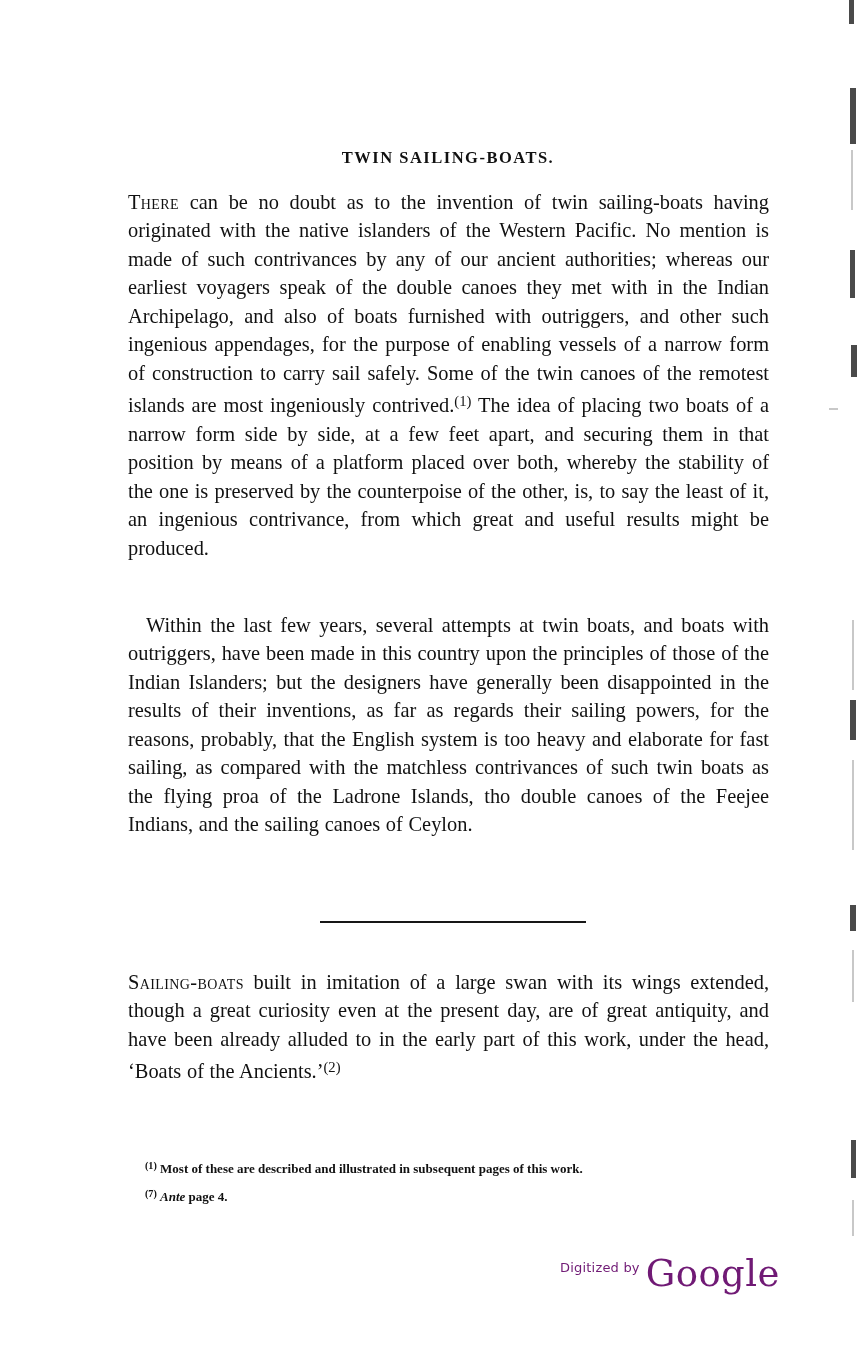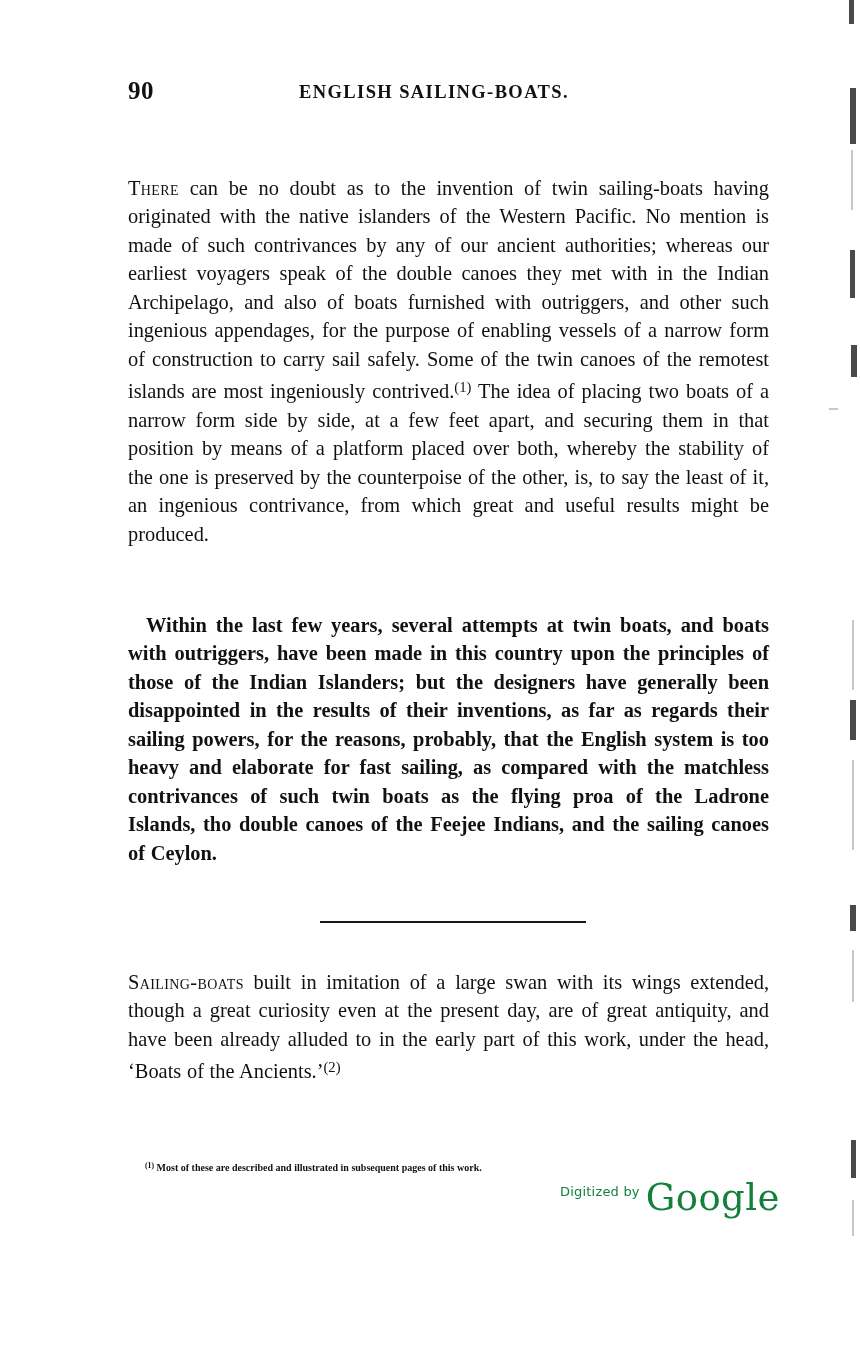--- a/index.html
+++ b/index.html
@@ -84,22 +84,22 @@
     left: 128px;
     width: 641px;
     font-size: 20.4px;
     line-height: 28.45px;
     text-align: justify;
     text-align-last: left;
     word-spacing: 0.6px;
     -webkit-hyphens: none;
     hyphens: none;
   }
-  #para-twin-1 { top: 174px; }
-  #para-twin-2 { top: 611px; font-weight: bold; }
+  #para-twin-1 { top: 188px; }
+  #para-twin-2 { top: 611px; }
   #para-swan-1 { top: 968px; }
 
   .indent { display: inline-block; width: 18px; }
 
   .smallcaps {
     font-variant: small-caps;
     letter-spacing: 0.4px;
   }
 
   .fnref {
@@ -117,43 +117,43 @@
     height: 2px;
     background: #171717;
   }
 
   
   #footnotes {
     position: absolute;
     left: 128px;
     top: 1155px;
     width: 641px;
-    font-size: 10px;
+    font-size: 13px;
     line-height: 22px;
     text-align: justify;
     text-align-last: left;
     font-weight: 600;
   }
   .footnote { margin: 0; }
   #footnote-2 { margin-top: 3px; }
   .fn-indent { display: inline-block; width: 17px; }
   .fn-mark {
     font-size: 0.78em;
     vertical-align: 0.35em;
   }
   .ital { font-style: italic; }
 
   
   #watermark {
     position: absolute;
     left: 560px;
-    top: 1176px;
+    top: 1252px;
     width: 230px;
     height: 50px;
-    color: #15803d;
+    color: #701a75;
     white-space: nowrap;
   }
   #watermark-prefix {
     font-family: "DejaVu Sans", sans-serif;
     font-size: 13px;
     letter-spacing: 0.2px;
     vertical-align: 14px;
   }
   #watermark-brand {
     font-family: "DejaVu Serif", serif;
@@ -174,34 +174,32 @@
   <div class="scan-edge" style="left:851px; top:345px; width:6px; height:32px;"></div>
   <div class="scan-speck" style="left:829px; top:408px; width:9px; height:2px;"></div>
   <div class="scan-speck" style="left:852px; top:620px; width:2px; height:70px;"></div>
   <div class="scan-edge" style="left:850px; top:700px; width:6px; height:40px;"></div>
   <div class="scan-speck" style="left:852px; top:760px; width:2px; height:90px;"></div>
   <div class="scan-edge" style="left:850px; top:905px; width:6px; height:26px;"></div>
   <div class="scan-speck" style="left:852px; top:950px; width:2px; height:52px;"></div>
   <div class="scan-edge" style="left:851px; top:1140px; width:5px; height:38px;"></div>
   <div class="scan-speck" style="left:852px; top:1200px; width:2px; height:36px;"></div>
 
-  <div id="head-row">
-    <div id="folio">90</div>
-    <div id="running-head">ENGLISH SAILING-BOATS.</div>
-  </div>
-
+
+  <div class="section-heading" id="heading-twin">TWIN SAILING-BOATS.</div>
 
   <div class="bodytext" id="para-twin-1"><span class="smallcaps">There</span><span> can be no doubt as to the invention of twin sailing-boats having originated with the native islanders of the Western Pacific. No mention is made of such contrivances by any of our ancient authorities; whereas our earliest voyagers speak of the double canoes they met with in the Indian Archipelago, and also of boats furnished with outriggers, and other such ingenious appendages, for the purpose of enabling vessels of a narrow form of construction to carry sail safely. Some of the twin canoes of the remotest islands are most ingeniously contrived.</span><span class="fnref">(1)</span><span> The idea of placing two boats of a narrow form side by side, at a few feet apart, and securing them in that position by means of a platform placed over both, whereby the stability of the one is preserved by the counterpoise of the other, is, to say the least of it, an ingenious contrivance, from which great and useful results might be produced.</span></div>
 
   <div class="bodytext" id="para-twin-2"><span class="indent"></span><span>Within the last few years, several attempts at twin boats, and boats with outriggers, have been made in this country upon the principles of those of the Indian Islanders; but the designers have generally been disappointed in the results of their inventions, as far as regards their sailing powers, for the reasons, probably, that the English system is too heavy and elaborate for fast sailing, as compared with the matchless contrivances of such twin boats as the flying proa of the Ladrone Islands, tho double canoes of the Feejee Indians, and the sailing canoes of Ceylon.</span></div>
 
   <div id="divider"></div>
 
 
   <div class="bodytext" id="para-swan-1"><span class="smallcaps">Sailing-boats</span><span> built in imitation of a large swan with its wings extended, though a great curiosity even at the present day, are of great antiquity, and have been already alluded to in the early part of this work, under the head, ‘Boats of the Ancients.’</span><span class="fnref">(2)</span></div>
 
   <div id="footnotes">
     <p class="footnote" id="footnote-1"><span class="fn-indent"></span><span class="fn-mark">(1)</span><span> Most of these are described and illustrated in subsequent pages of this work.</span></p>
+    <p class="footnote" id="footnote-2"><span class="fn-indent"></span><span class="fn-mark">(7)</span> <span class="ital">Ante</span><span> page 4.</span></p>
   </div>
 
   <div id="watermark"><span id="watermark-prefix">Digitized by</span><span id="watermark-brand">Google</span></div>
 
 </div>
 
 </body></html>

